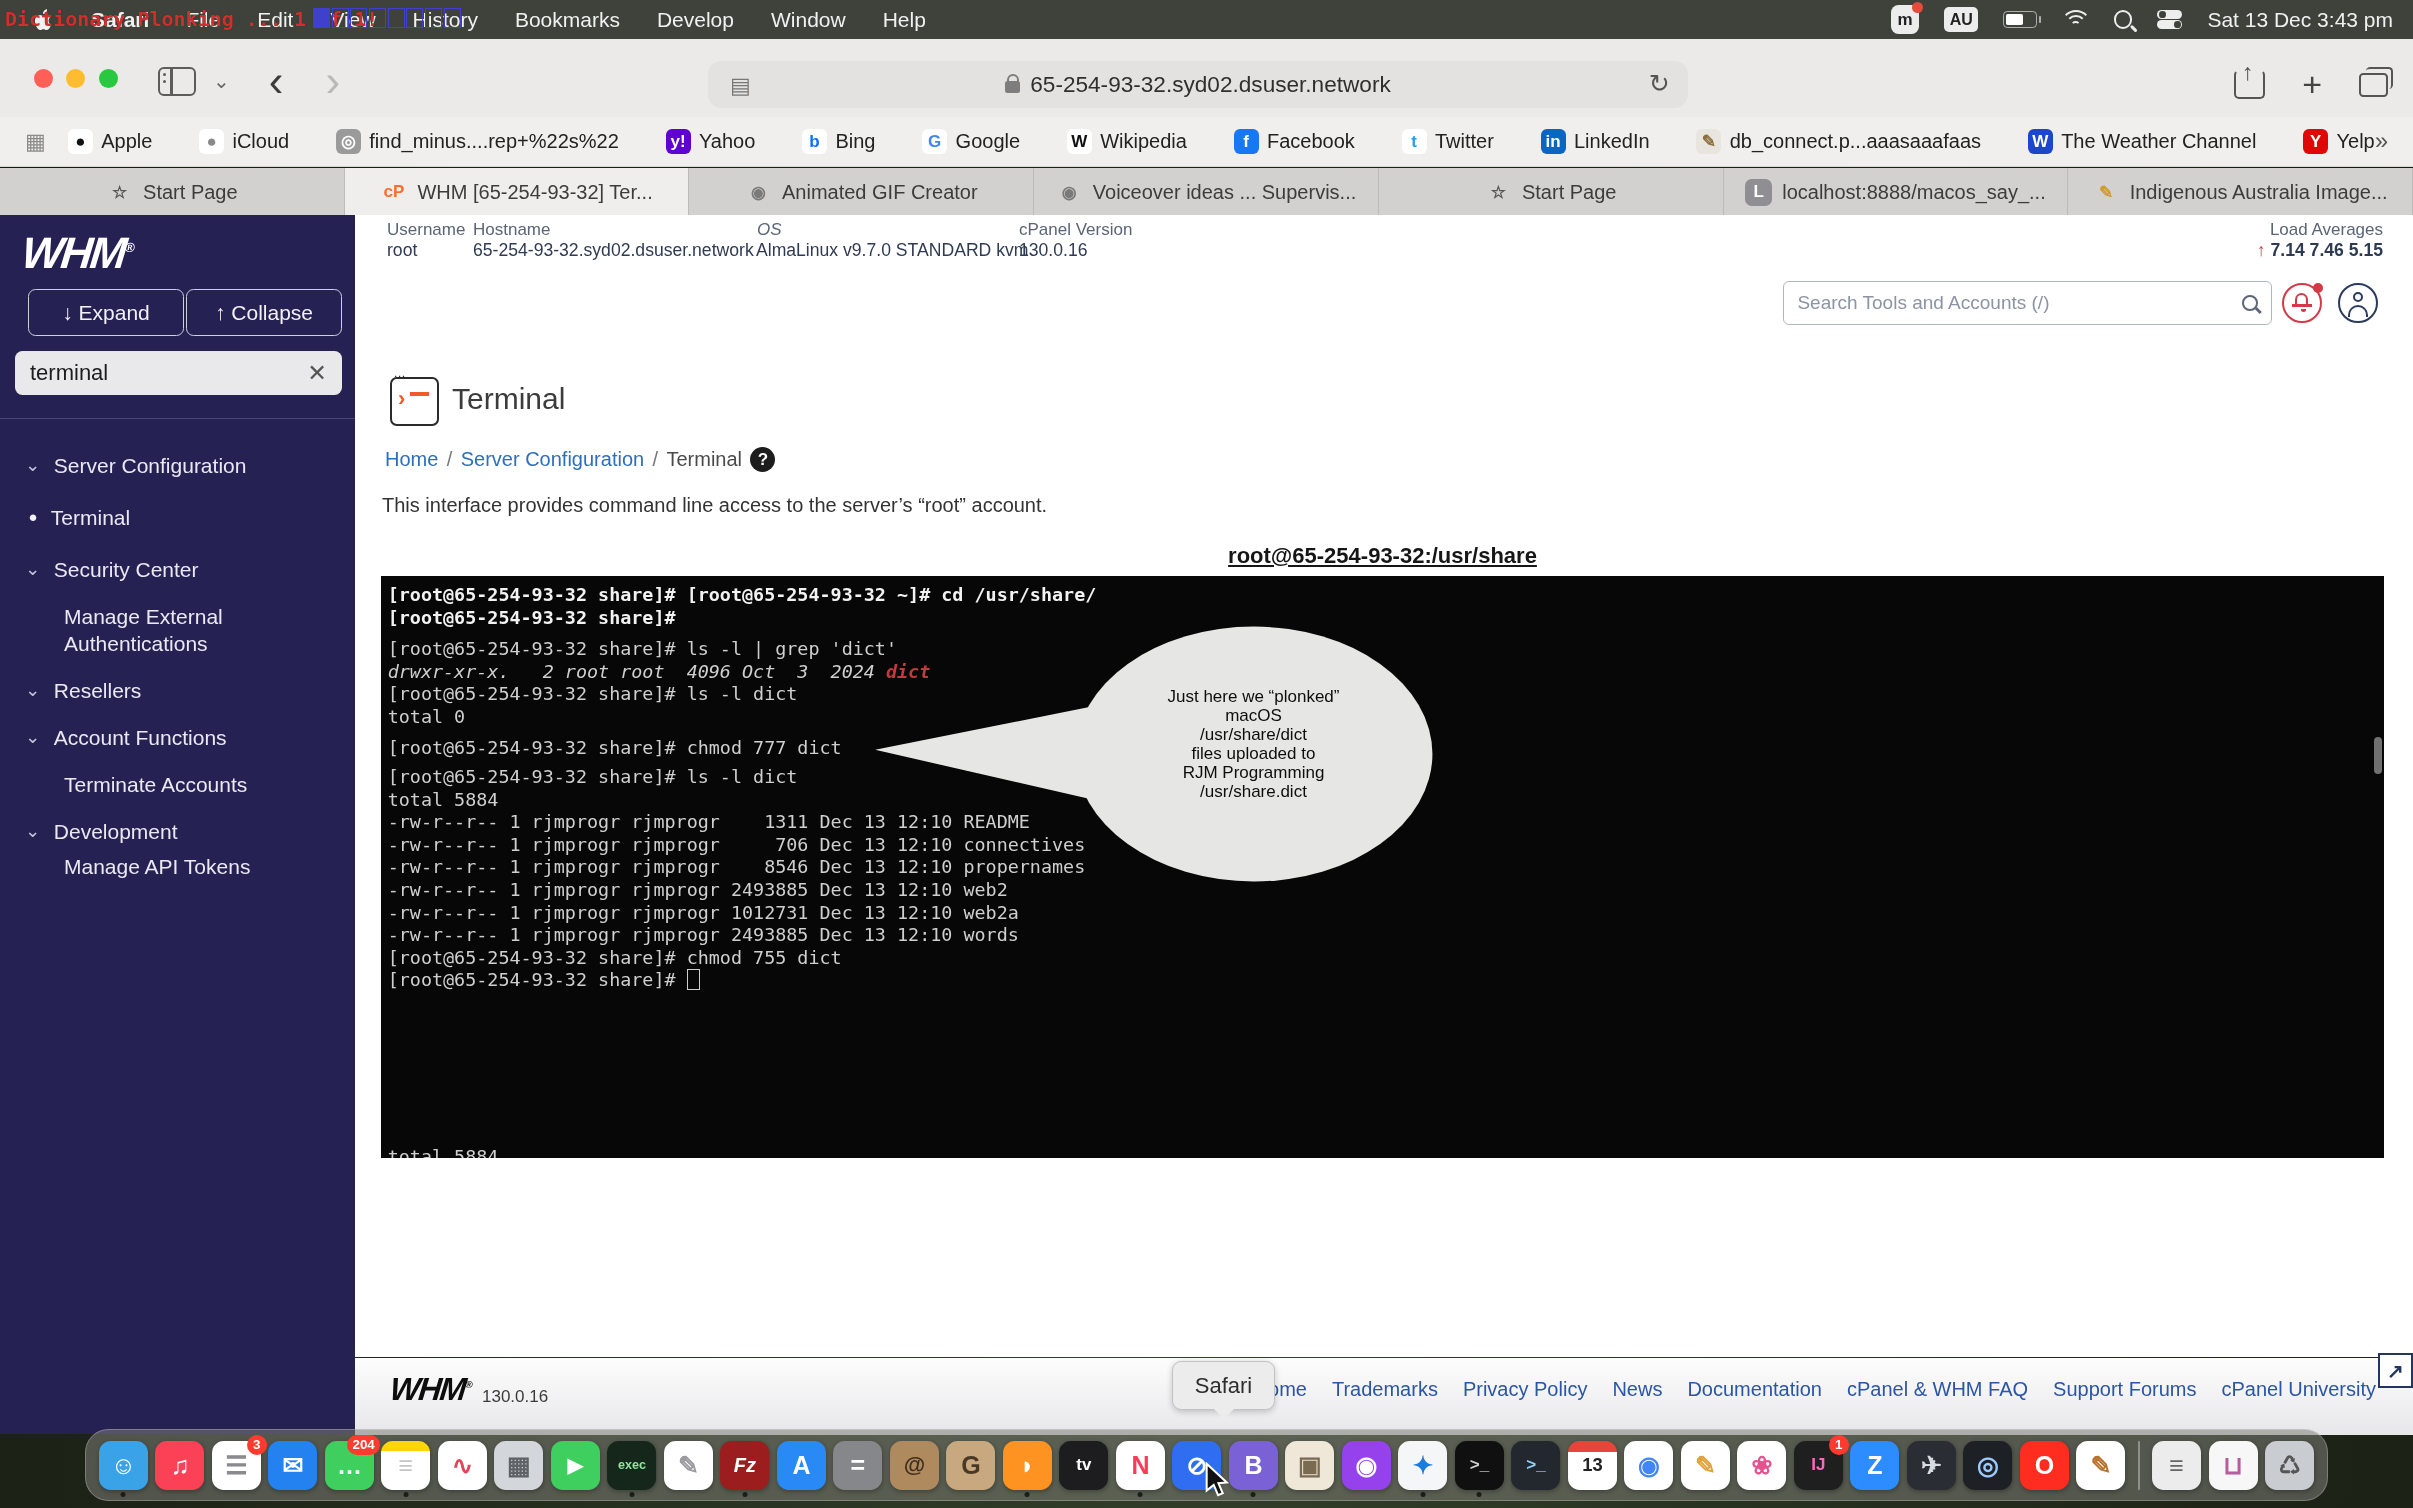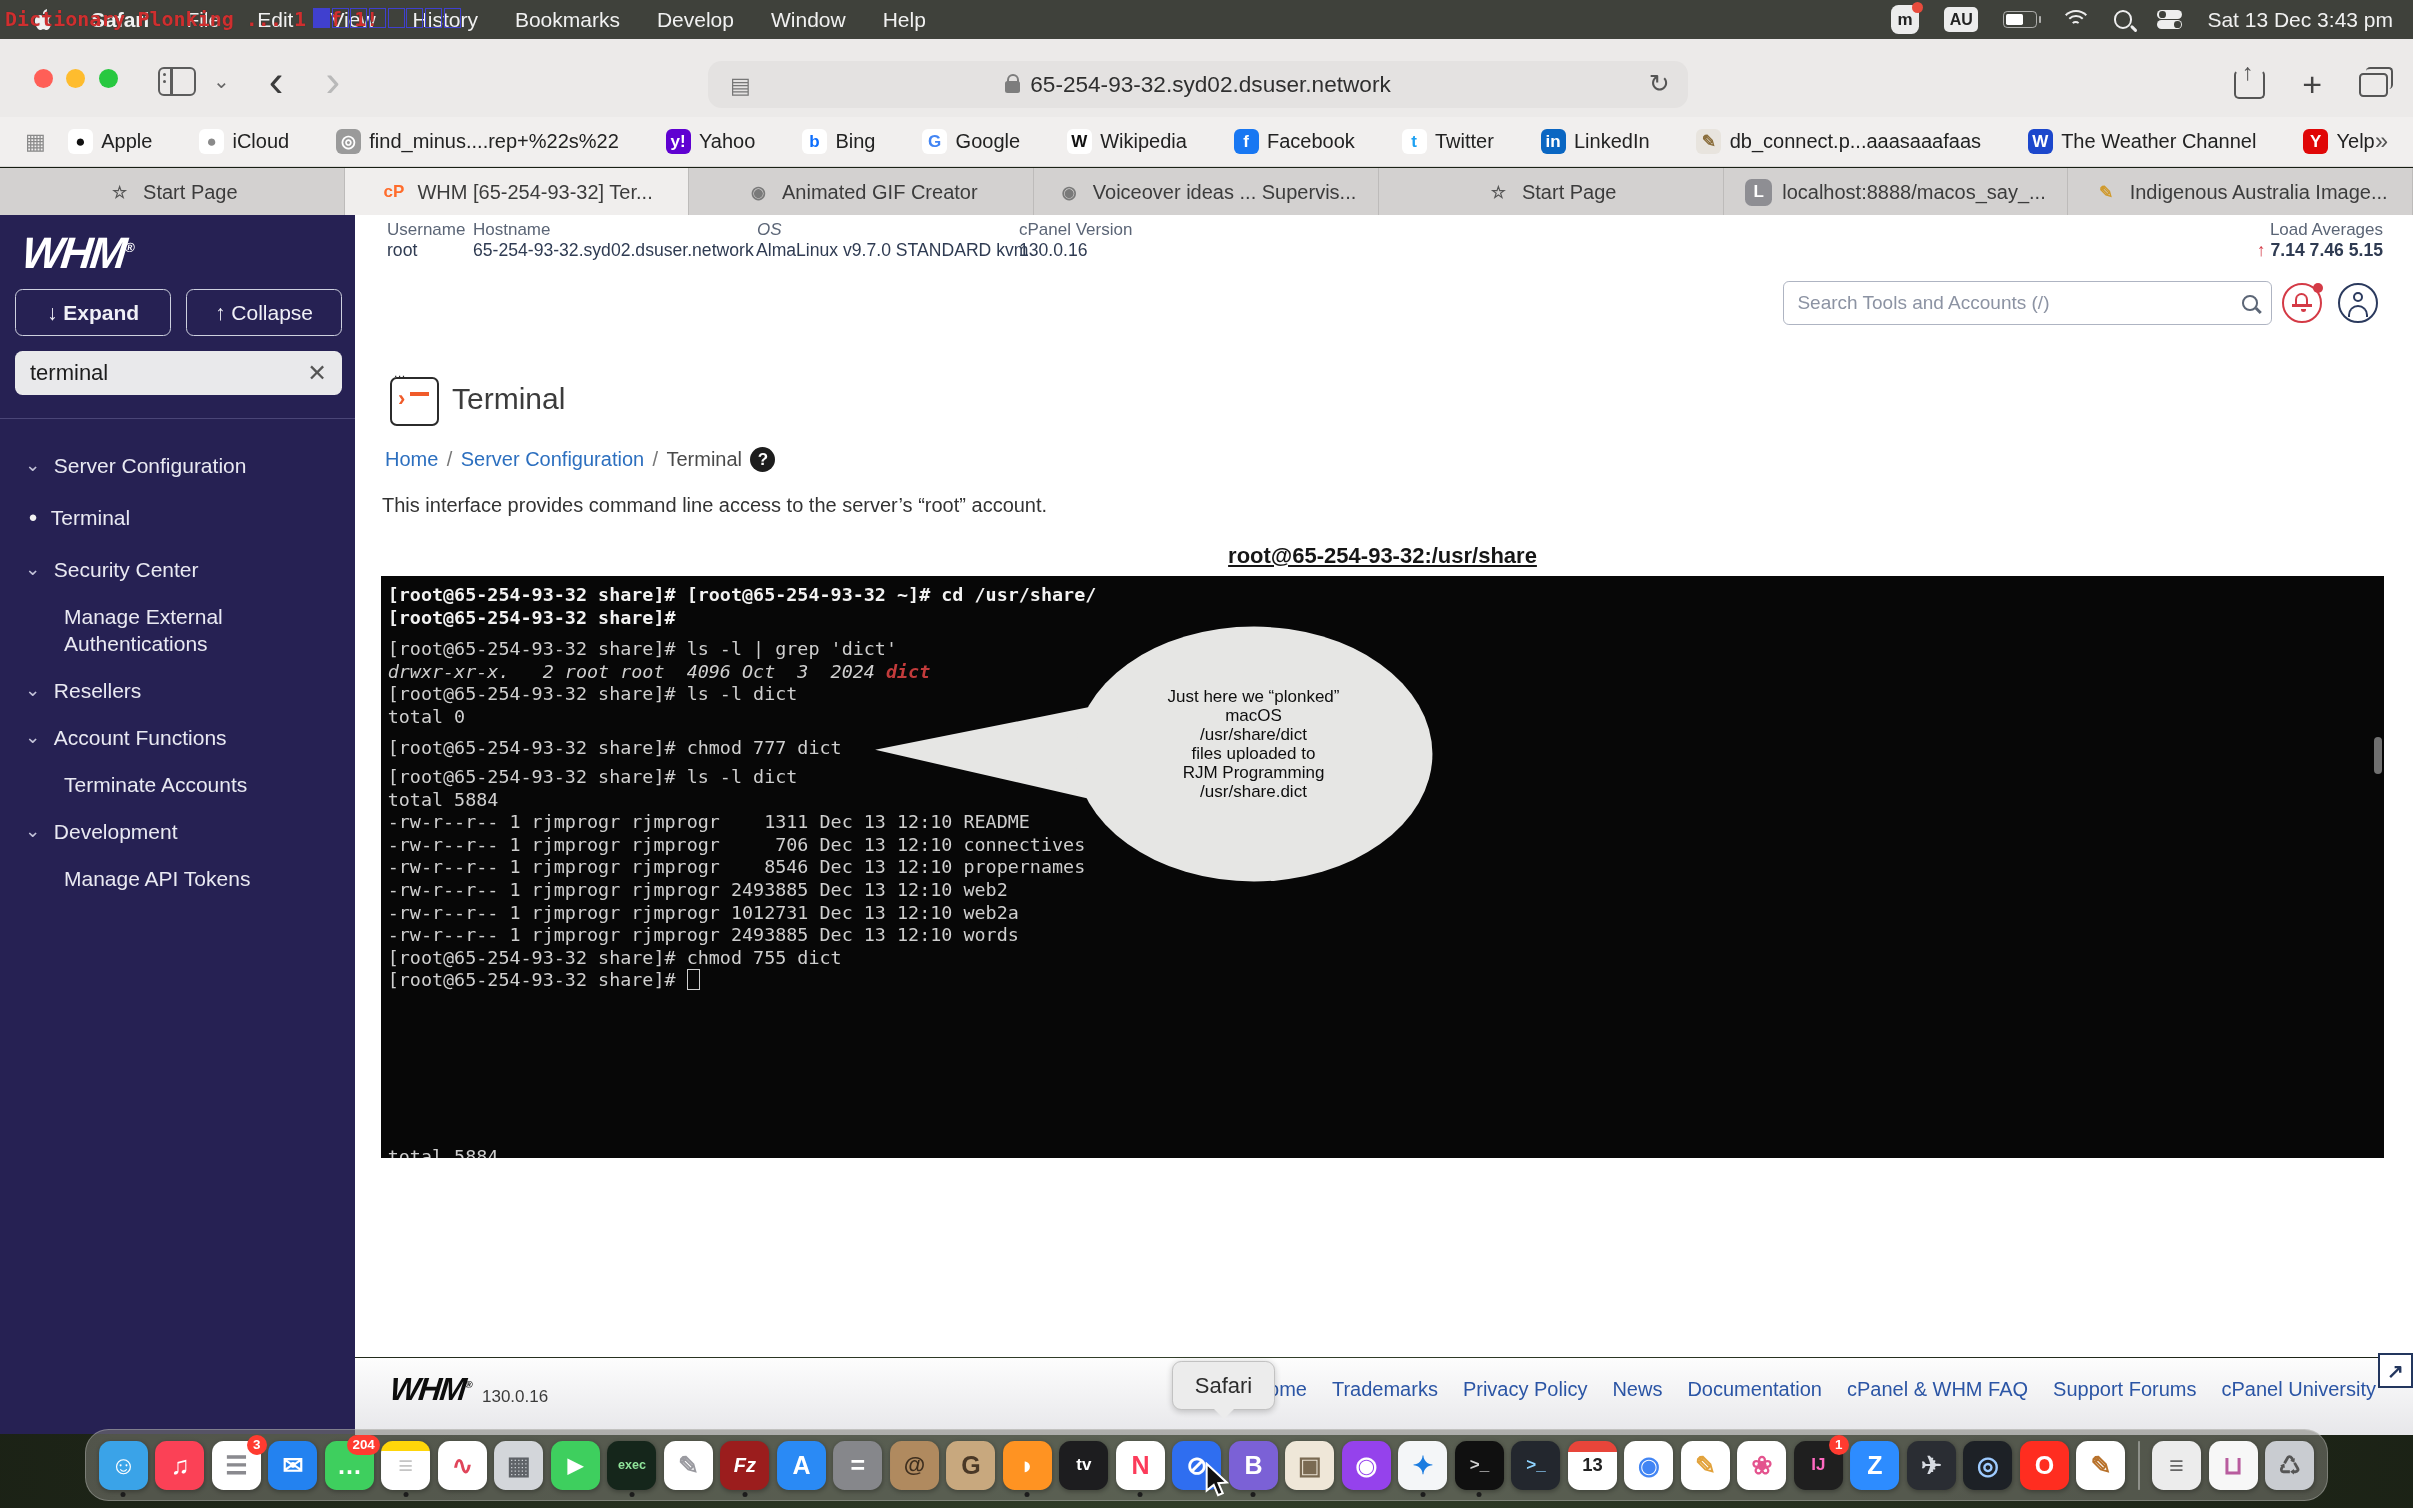--- a/index.html
+++ b/index.html
@@ -372,21 +372,21 @@
       </div>
 
       <div class="tab" style="background: rgb(211, 209, 208);">
         <span class="tab-ico" style="color: rgb(208, 154, 44); background: transparent;">✎</span>
         <span>Indigenous Australia Image...</span>
       </div>
     </div>
 
   <div id="sidebar" class="abs">
     <div id="whm-logo" class="abs"><span>WHM</span><sup>®</sup></div>
-    <div class="sb-btn" style="left:15px;font-weight:bold;">↓ Expand</div>
+    <div class="sb-btn" style="left:28px;">↓ Expand</div>
     <div class="sb-btn" style="left:186px;">↑ Collapse</div>
     <div id="sb-search">
       <span>terminal</span>
       <span class="x">✕</span>
     </div>
     <div id="sb-divider"></div>
     <div id="sb-nav">
 
         <div class="nav-row" style="margin-top: 22px; padding-left: 0px;">
           <span class="nav-chev">⌄</span>
@@ -428,21 +428,21 @@
 
           <span class="nav-label">Terminate Accounts</span>
         </div>
 
         <div class="nav-row" style="margin-top: 20px; padding-left: 0px;">
           <span class="nav-chev">⌄</span>
 
           <span class="nav-label">Development</span>
         </div>
 
-        <div class="nav-row" style="margin-top: 20px; padding-left: 39px;">
+        <div class="nav-row" style="margin-top: 8px; padding-left: 39px;">
 
           <span class="nav-label">Manage API Tokens</span>
         </div>
       </div>
   </div>
 
   <div id="infobar" class="abs">
     <span class="info-label" style="left:32px;">Username</span>
     <span class="info-value" style="left:32px;">root</span>
     <span class="info-label" style="left:118px;">Hostname</span>

